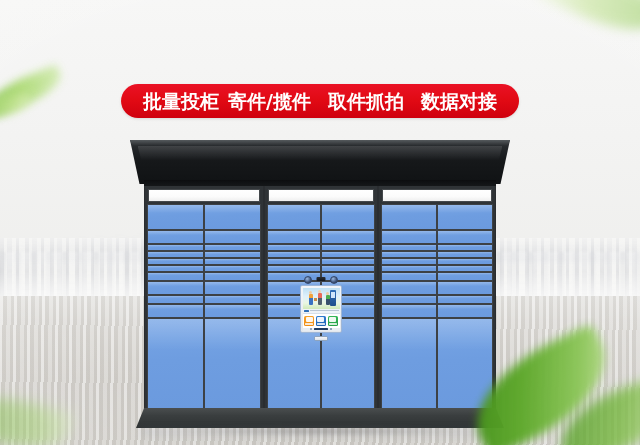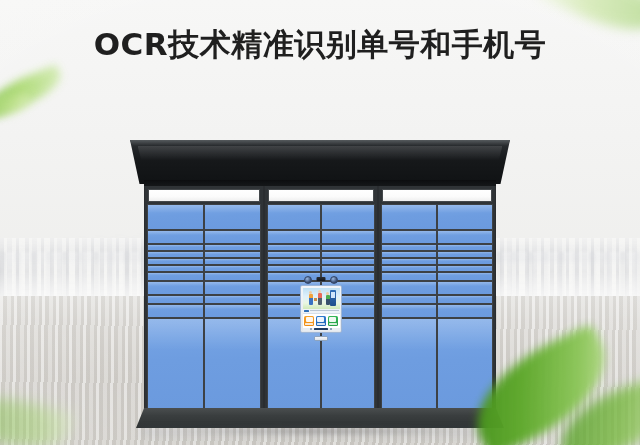--- a/index.html
+++ b/index.html
@@ -289,22 +289,24 @@
   <div class="bg-city2"></div>
   <div class="bg-ground-line"></div>
   <div class="bg-ground"></div>
   <div class="bg-vignette"></div>
 
   <div class="leaf leaf-tl"></div>
   <div class="leaf leaf-tl2"></div>
   <div class="leaf leaf-tr"></div>
   <div class="leaf leaf-bl"></div>
 
-  <div class="headline">OCR技术精准识别单号和手机号</div>
-
+
+  <div class="pill">
+    <span>批量投柜</span><i class="gap"></i><span>寄件/揽件</span><i class="gap-lg"></i><span>取件抓拍</span><i class="gap-lg"></i><span>数据对接</span>
+  </div>
 
   <div class="cabinet">
 
     <div class="canopy">
       <div class="canopy-sheen"></div>
     </div>
     <div class="canopy-edge"></div>
     <div class="canopy-under"></div>
 
     <div class="body">

